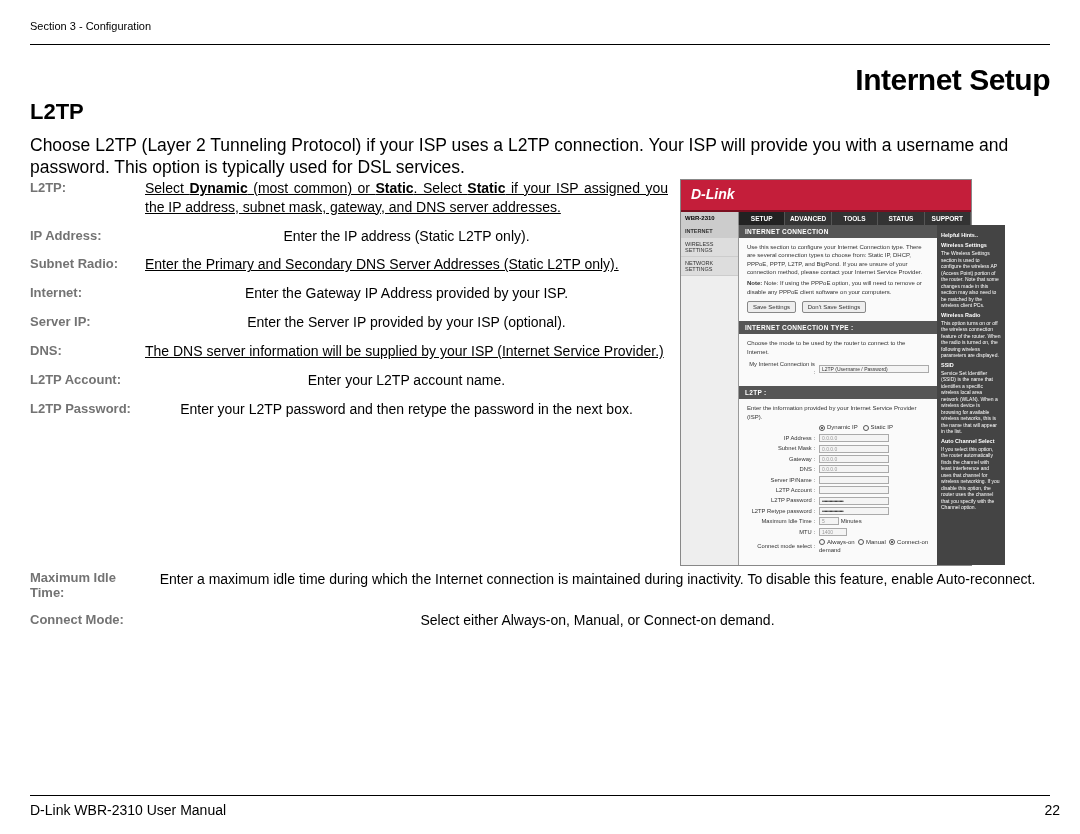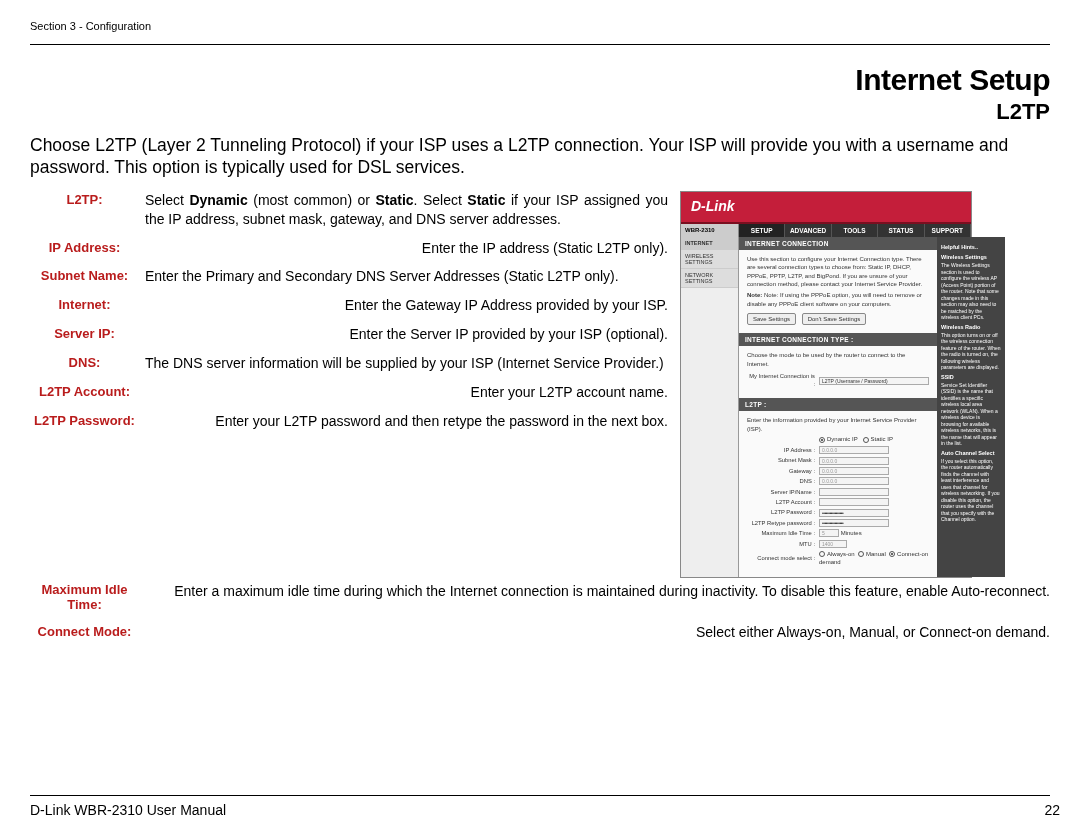--- a/index.html
+++ b/index.html
@@ -8,32 +8,32 @@
     background: #fff;
     color: #000;
     width: 1080px;
     height: 834px;
     padding: 20px 30px 18px 30px;
     position: relative;
   }
   .top-rule { border-bottom: 1px solid #000; margin-top: 6px; margin-bottom: 18px; }
   .section-header { font-size: 11px; padding-bottom: 6px; }
   h1.title { font-size: 30px; font-weight: bold; text-align: right; margin-bottom: 2px; font-family: Arial, sans-serif; letter-spacing: -0.5px;}
-  h2.subtitle { font-size: 22px; font-weight: bold; text-align: right; margin-bottom: 10px; }
-  .intro { font-size: 17.5px; line-height: 1.25; margin-bottom: 12px; }
+  h2.subtitle { font-size: 22px; font-weight: bold; text-align: left; margin-bottom: 10px; }
+  .intro { font-size: 17.5px; line-height: 1.25; }
 
   .content-wrap { display: flex; gap: 12px; }
   .defs-col { flex: 1; }
   .shot-col { width: 370px; flex: 0 0 370px; }
 
   .def-row { display: flex; margin-bottom: 10px; font-size: 14px; line-height: 1.35; }
-  .def-label { flex: 0 0 115px; text-align: center; padding-right: 6px; color: #b91c1c; font-weight: bold; font-size: 13px; }
-  .def-text { flex: 1; text-align: right; }
+  .def-label { flex: 0 0 115px; text-align: left; padding-right: 6px; color: #737373; font-weight: bold; font-size: 13px; }
+  .def-text { flex: 1; text-align: center; }
   .def-text b { font-weight: bold; }
-  .justify { text-align: justify; }
+  .justify { text-align: justify; text-decoration: underline; }
 
   .wide-defs .def-row { margin-bottom: 10px; }
   .wide-defs .def-text { }
 
   
   .router-shot {
     width: 292px;
     border: 1px solid #888;
     background: #fff;
     font-size: 6.5px;
@@ -80,21 +80,21 @@
   <div class="defs-col">
     <div class="def-row">
         <div class="def-label">L2TP:</div>
         <div class="def-text justify">Select <b>Dynamic</b> (most common) or <b>Static</b>. Select <b>Static</b> if your ISP assigned you the IP address, subnet mask, gateway, and DNS server addresses.</div>
       </div>
     <div class="def-row">
         <div class="def-label">IP Address:</div>
         <div class="def-text">Enter the IP address (Static L2TP only).</div>
       </div>
     <div class="def-row">
-        <div class="def-label">Subnet Name:</div>
+        <div class="def-label">Subnet Radio:</div>
         <div class="def-text justify">Enter the Primary and Secondary DNS Server Addresses (Static L2TP only).</div>
       </div>
     <div class="def-row">
         <div class="def-label">Internet:</div>
         <div class="def-text">Enter the Gateway IP Address provided by your ISP.</div>
       </div>
     <div class="def-row">
         <div class="def-label">Server IP:</div>
         <div class="def-text">Enter the Server IP provided by your ISP (optional).</div>
       </div>

